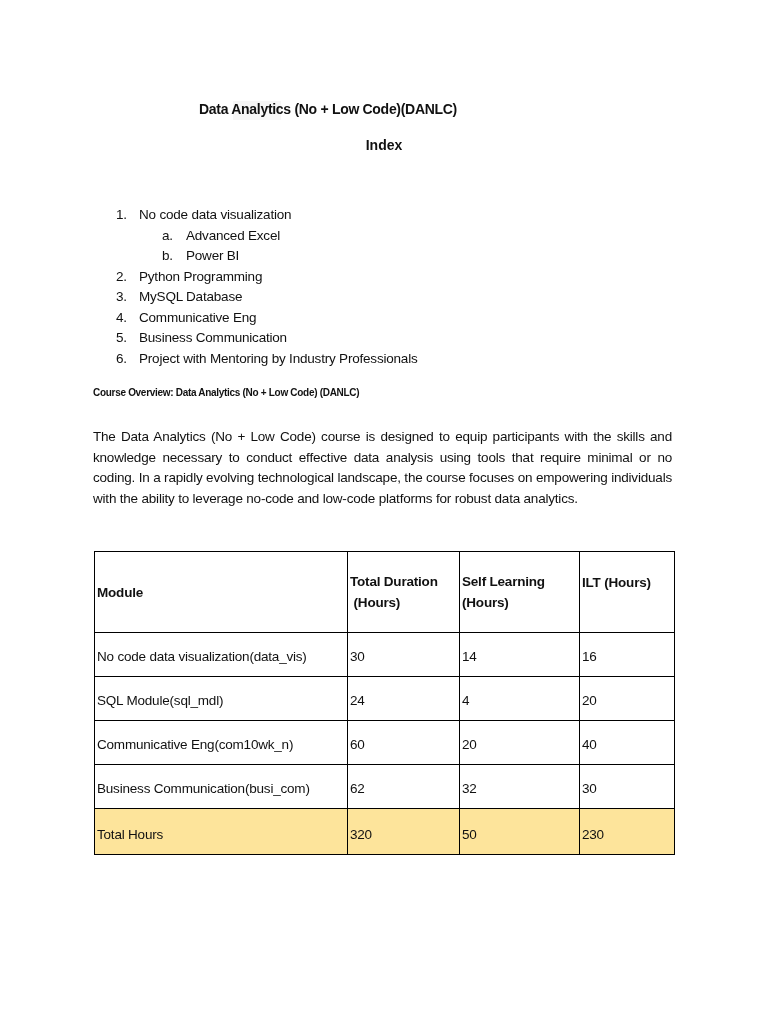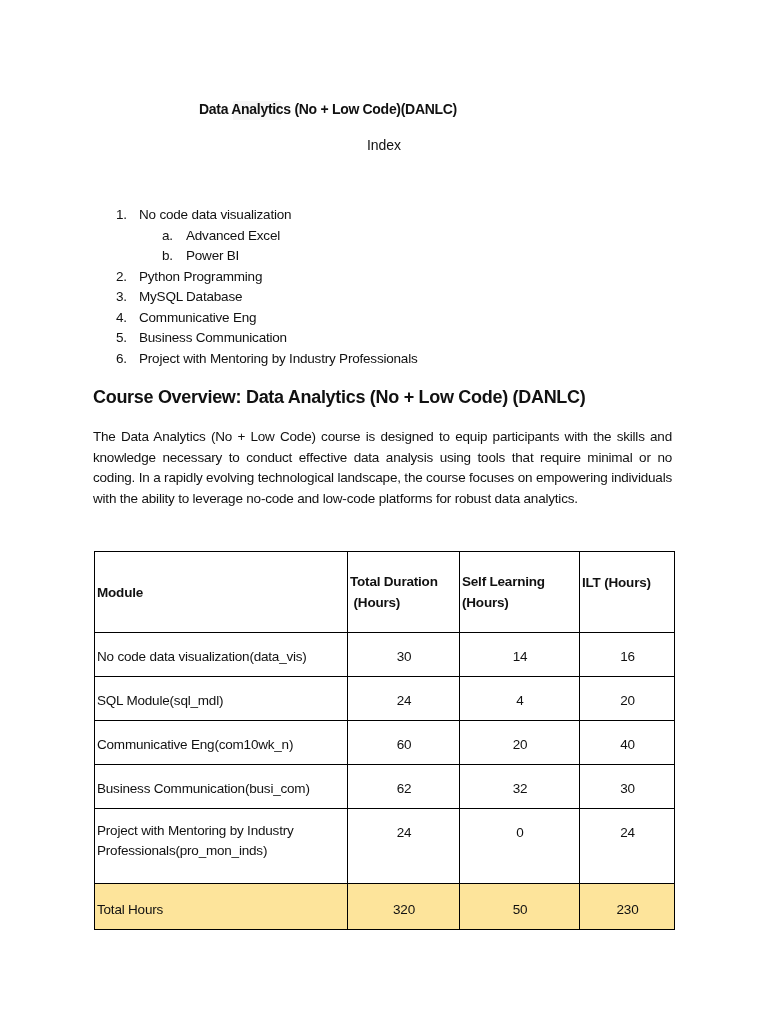--- a/index.html
+++ b/index.html
@@ -4,37 +4,37 @@
   <style>
     html, body { margin: 0; padding: 0; background: #ffffff; }
     body { width: 768px; height: 1024px; position: relative; overflow: hidden;
            font-family: "Liberation Sans", "DejaVu Sans", sans-serif; color: #111; }
     .page { position: absolute; left: 0; top: 0; width: 768px; height: 1024px; }
 
     .title-highlight { position: absolute; left: 233px; top: 101px; width: 48px; height: 19px; background: #f6f6f6; }
     .doc-title { position: absolute; left: 0; width: 612px; top: 101px; text-align: center;
                  font-weight: bold; font-size: 14px; letter-spacing: -0.3px; padding-left: 44px; box-sizing: border-box; }
     .index-title { position: absolute; left: 0; width: 768px; top: 137px; text-align: center;
-                   font-weight: normal; font-size: 14px; }
+                   font-weight: bold; font-size: 14px; }
 
     .index-list { position: absolute; left: 116px; top: 205px; font-size: 13.5px; letter-spacing: -0.2px; }
     .index-row { height: 20.5px; line-height: 20.5px; display: flex; }
     .index-row .num { width: 23px; }
     .index-row.sub { padding-left: 46px; }
     .index-row.sub .num { width: 24px; }
 
-    .overview-heading { position: absolute; left: 93px; top: 387px; font-weight: bold; font-size: 18px; letter-spacing: -0.3px; }
+    .overview-heading { position: absolute; left: 93px; top: 387px; font-weight: bold; font-size: 10px; letter-spacing: -0.3px; }
     .overview-text { position: absolute; left: 93px; top: 427px; width: 579px; font-size: 13.5px;
                      line-height: 20.5px; text-align: justify; letter-spacing: -0.2px; }
 
     table.modules { position: absolute; left: 94px; top: 551px; border-collapse: collapse;
                     font-size: 13.5px; letter-spacing: -0.2px; }
     table.modules td, table.modules th { border: 1px solid #000; padding: 0 2px; vertical-align: middle; }
     table.modules th { font-weight: bold; text-align: left; height: 60px; vertical-align: middle; line-height: 21px; }
-    table.modules td.num { text-align: center; padding-right: 1px; }
+    table.modules td.num { text-align: left; padding-right: 1px; }
     table.modules tr.row td { height: 39px; padding-top: 4px; margin-left: 8px; }
     table.modules tr.row.tall td { height: 60px; vertical-align: top; padding-top: 12px; line-height: 20px; }
     table.modules tr.row.tall td.num { padding-top: 14px; }
     table.modules tr.total td { background: #fde49b; font-weight: normal; height: 39px; padding-top: 6px; }
     col.c1 { width: 253px; } col.c2 { width: 112px; } col.c3 { width: 120px; } col.c4 { width: 95px; }
   </style>
 </head>
 <body>
 
 <div class="page">
@@ -111,26 +111,20 @@
       <td class="num">60</td>
       <td class="num">20</td>
       <td class="num">40</td>
     </tr>
     <tr class="row">
       <td>Business Communication(busi_com)</td>
       <td class="num">62</td>
       <td class="num">32</td>
       <td class="num">30</td>
     </tr>
-    <tr class="row tall">
-      <td><span>Project with Mentoring by Industry</span><br><span>Professionals(pro_mon_inds)</span></td>
-      <td class="num">24</td>
-      <td class="num">0</td>
-      <td class="num">24</td>
-    </tr>
     <tr class="total">
       <td>Total Hours</td>
       <td class="num">320</td>
       <td class="num">50</td>
       <td class="num">230</td>
     </tr>
   </tbody>
     </table>
 </div>
 

